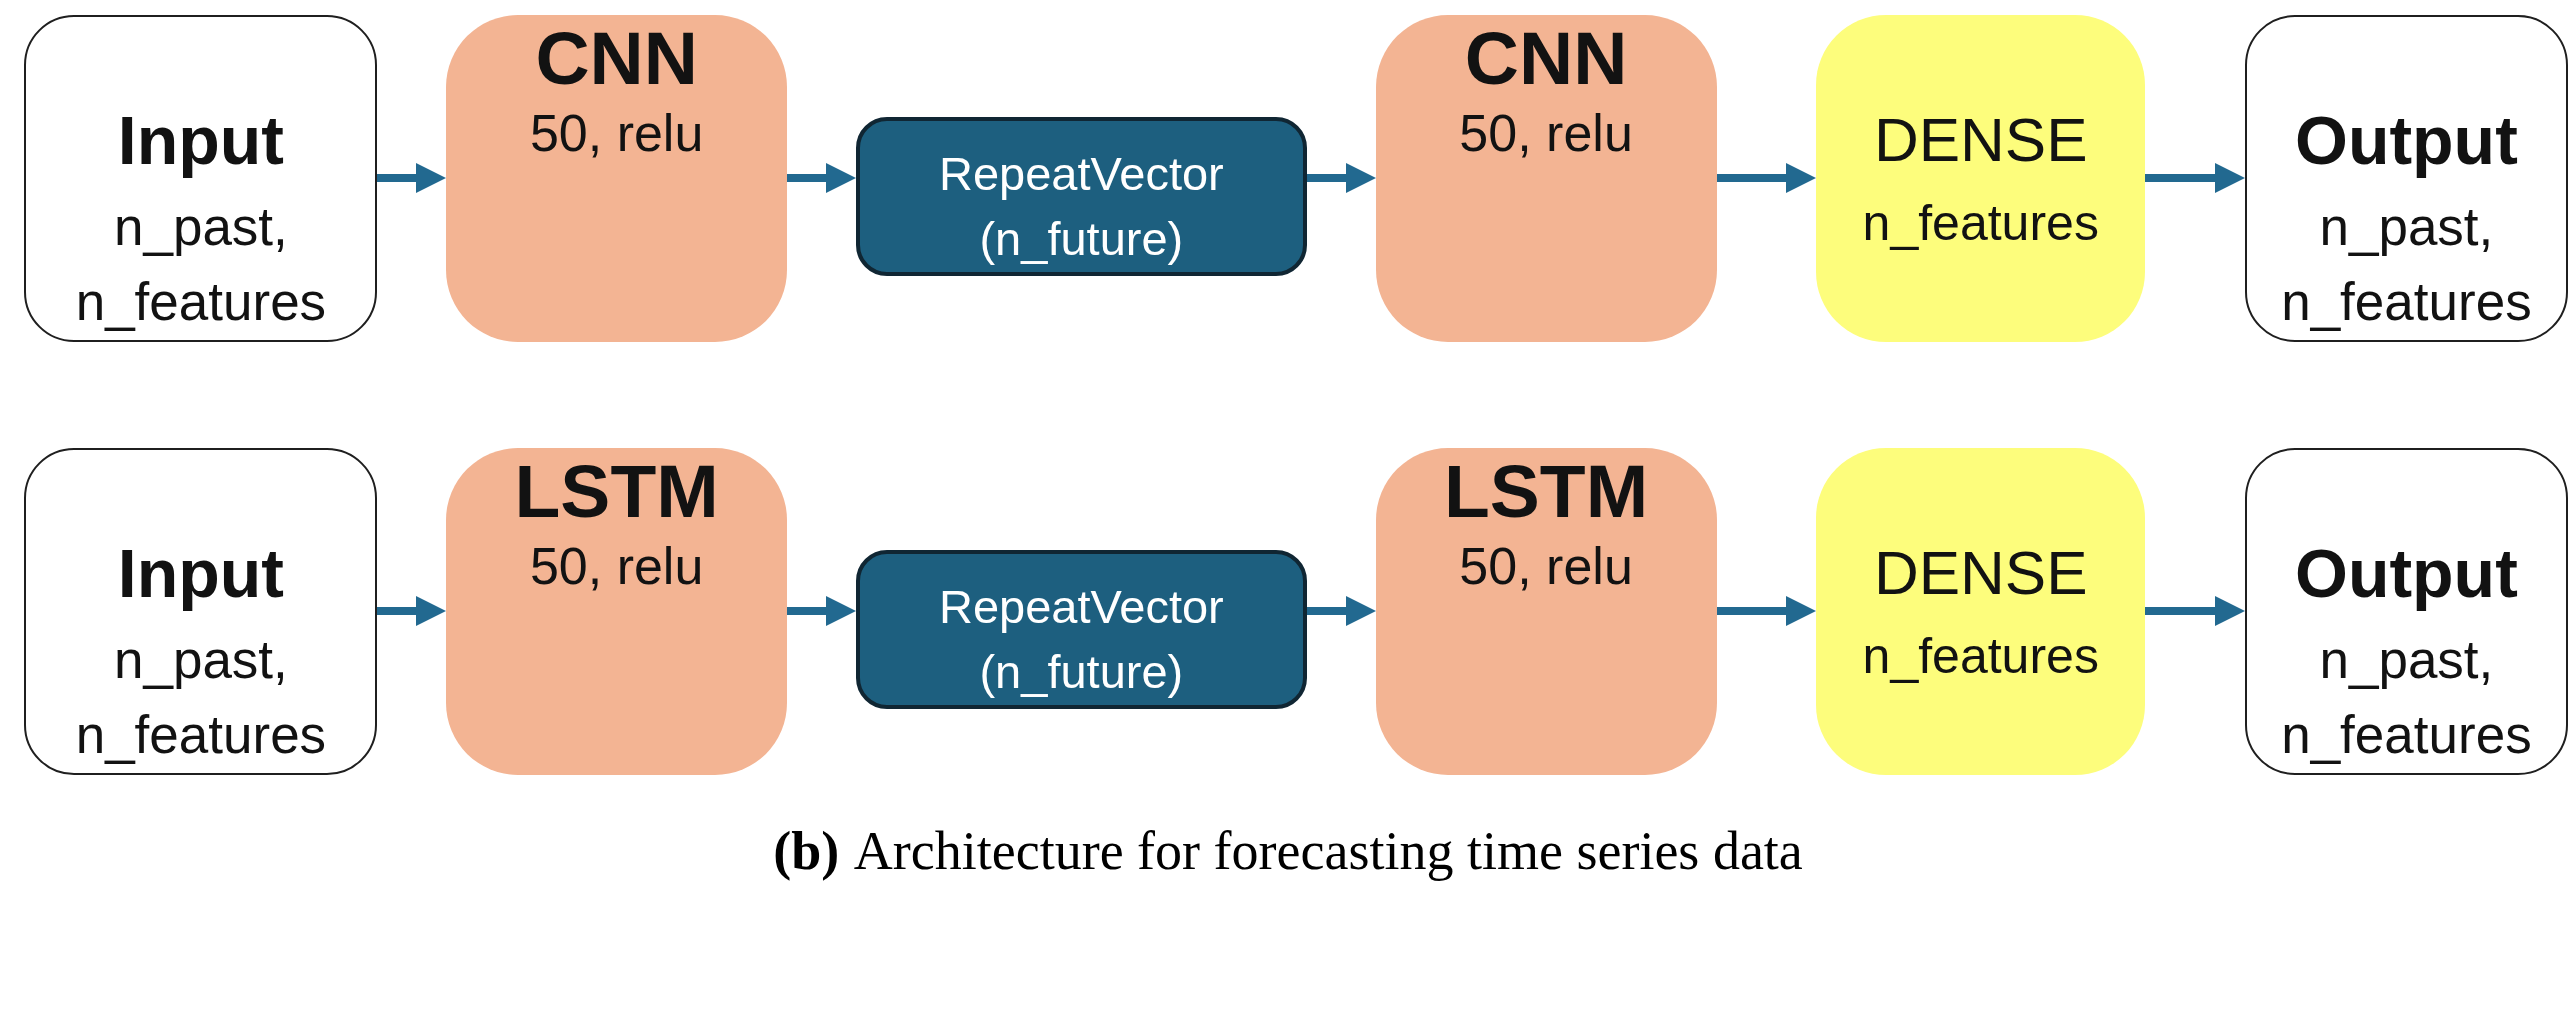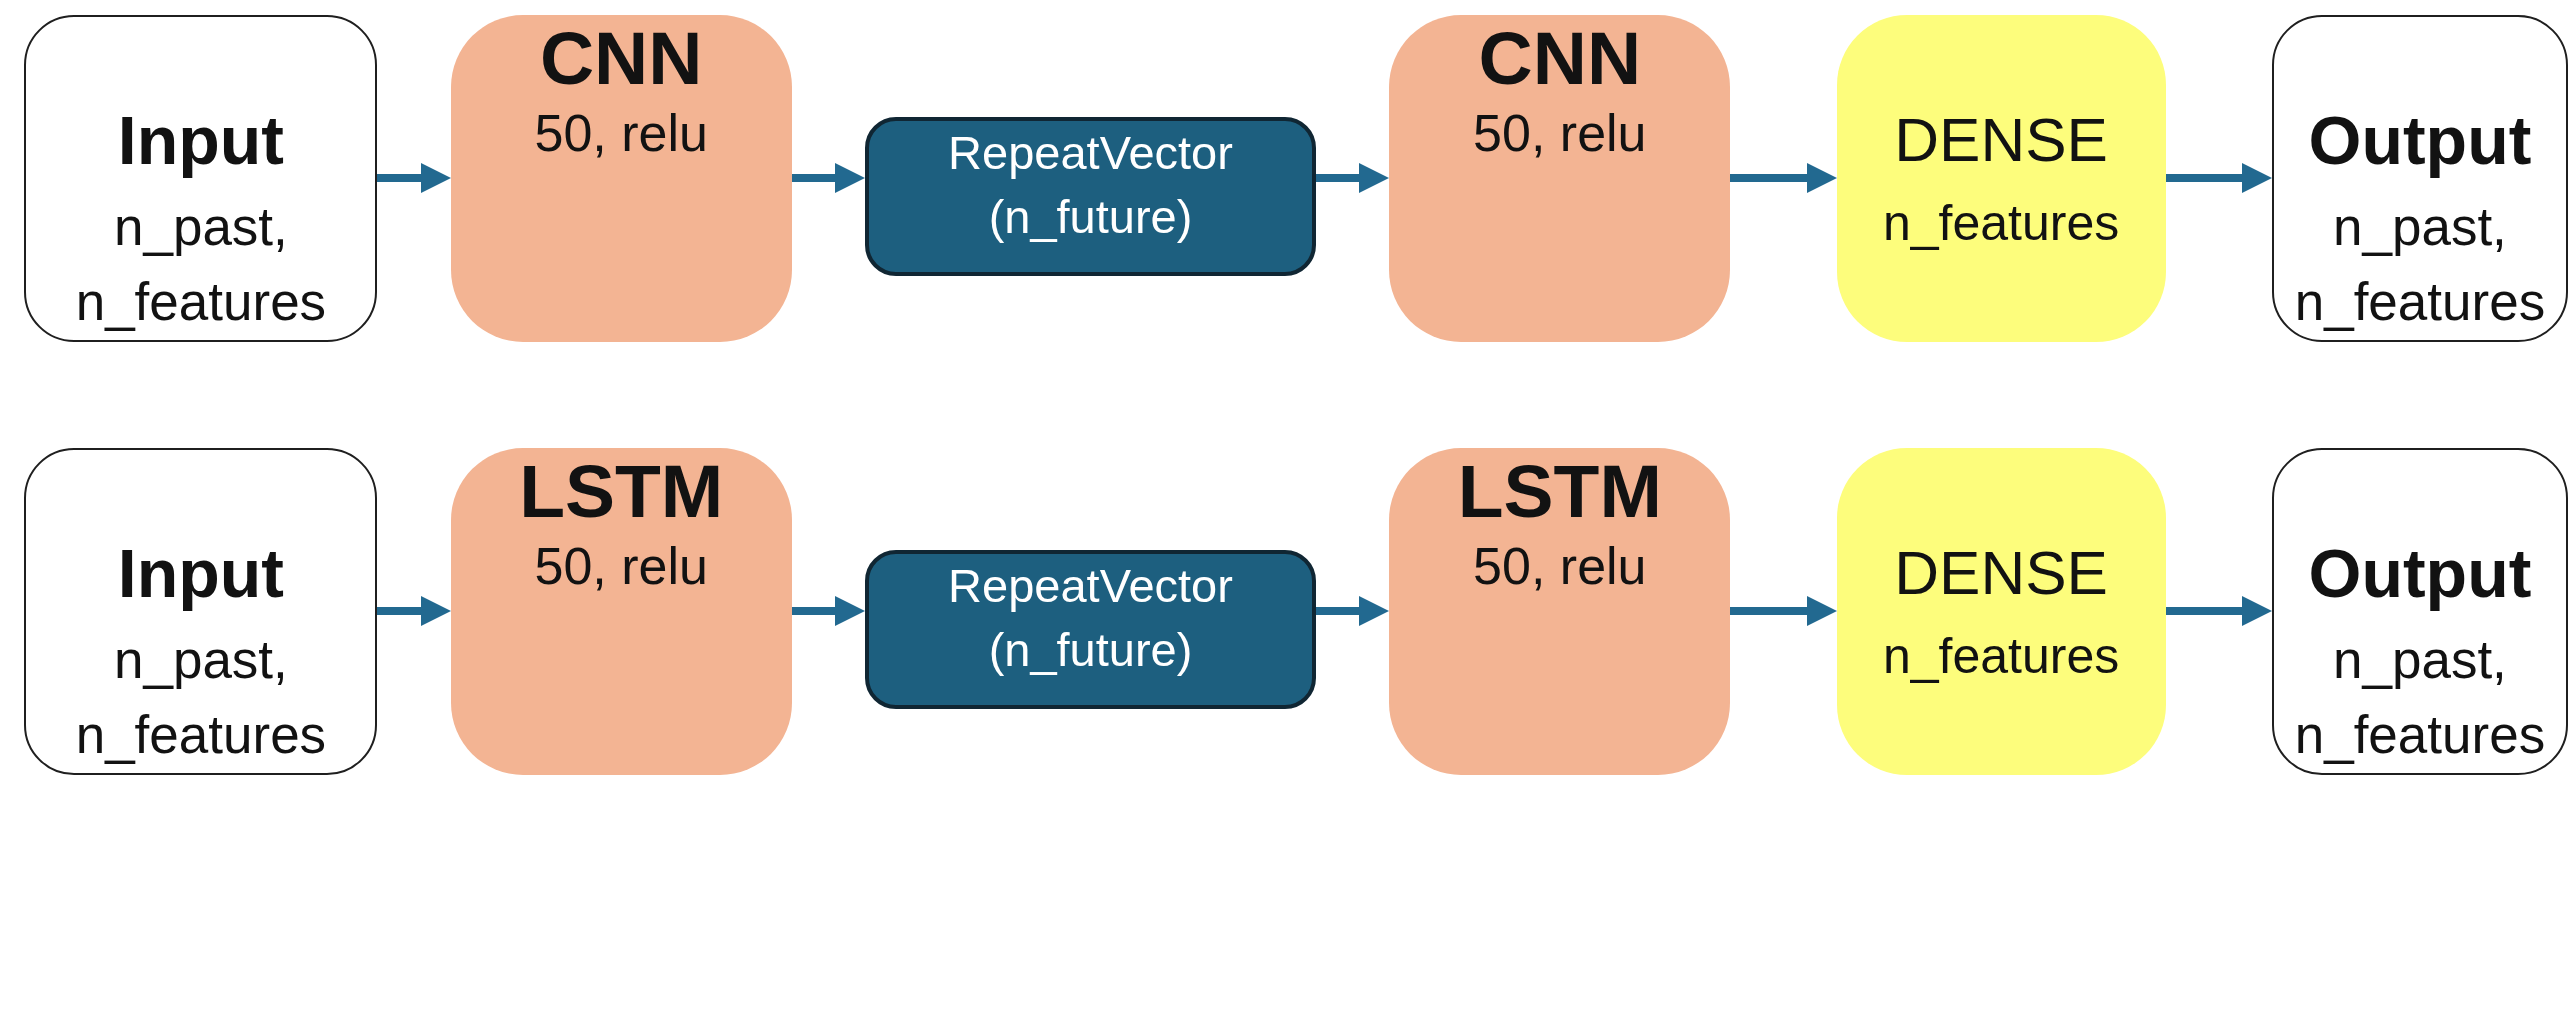--- a/index.html
+++ b/index.html
@@ -30,40 +30,40 @@
 
   
   .terminal{
     width:353px;height:327px;
     background:#ffffff;
     border:2.4px solid var(--box-border);
     border-radius:50px;
     justify-content:flex-end;
     padding-top:34px;
   }
-  .terminal.output{width:296px;}
+  .terminal.output{width:323px;}
   .t-title{font-size:68px;font-weight:bold;line-height:1.1;margin-bottom:11.4px;}
   .t-line{font-size:53px;line-height:1.42;}
 
   
   .layer{
     width:341px;height:327px;
     background:var(--layer-fill);
     border-radius:72px;
   }
   .l-title{font-size:75px;font-weight:bold;line-height:1.15;}
   .l-sub{font-size:52px;margin-top:2px;}
 
   
   .repeat{
     width:451px;height:159px;
     background:var(--repeat-fill);
     border:4.1px solid var(--repeat-border);
     border-radius:31px;
-    justify-content:flex-start;
+    justify-content:flex-end;
     margin-top:36px;
     color:var(--repeat-text);
   }
   .r-line{font-size:47px;line-height:1.38;}
 
   
   .dense{
     width:329px;height:327px;
     background:var(--dense-fill);
     border-radius:70px;
@@ -216,15 +216,18 @@
     </div>
 
     <div class="box terminal output">
       <div class="t-title">Output</div>
       <div class="t-line">n_past,</div>
       <div class="t-line">n_features</div>
     </div>
 
   </div>
 
+  <p class="caption b">
+    <span class="lbl">(b)</span><span>Architecture for forecasting time series data</span>
+  </p>
 
 </div>
 
 
 </body></html>

